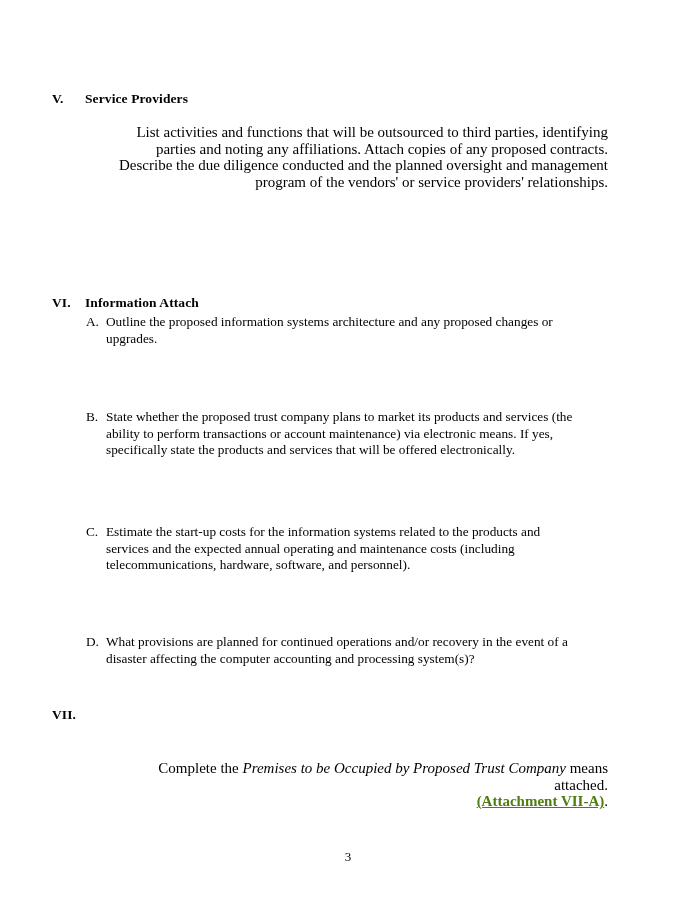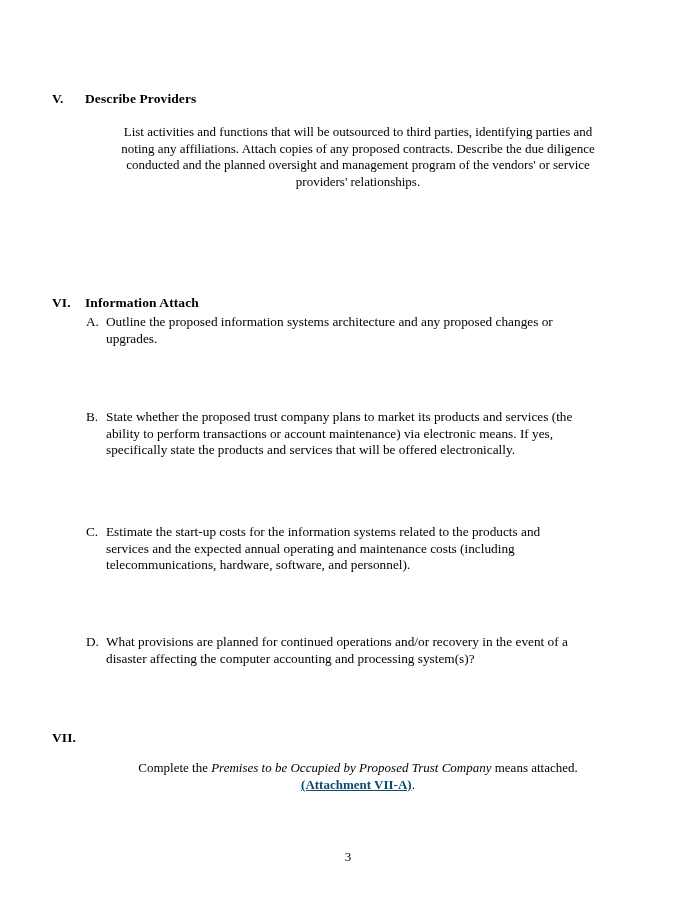--- a/index.html
+++ b/index.html
@@ -40,23 +40,23 @@
     width: 33px;
     flex: 0 0 33px;
   }
   .section-title {
     font-weight: bold;
   }
 
   
   .body-para {
     position: absolute;
-    font-size: 13px;
+    font-size: 15px;
     line-height: 16.6px;
-    text-align: center;
+    text-align: right;
   }
 
   
   .sub-item {
     position: absolute;
     display: flex;
     align-items: baseline;
     font-size: 13.3px;
     line-height: 16.6px;
   }
@@ -67,21 +67,21 @@
   .sub-text {
     flex: 1 1 auto;
   }
 
   .bi {
     font-weight: normal;
     font-style: italic;
   }
 
   .attach-link {
-    color: #0c4a6e;
+    color: #4d7c0f;
     font-weight: bold;
     text-decoration: underline;
   }
 
   .page-number {
     position: absolute;
     left: 0;
     right: 0;
     text-align: center;
     font-size: 13px;
@@ -89,21 +89,21 @@
   }
 </style>
 </head>
 <body>
 
 <div class="page">
 
   <div class="section" style="top:90px;">
     <div class="section-head">
       <span class="roman">V.</span>
-      <span class="section-title">Describe Providers</span>
+      <span class="section-title">Service Providers</span>
     </div>
   </div>
 
   <div class="body-para" style="top:124px; left:108px; width:500px;">List activities and functions that will be outsourced to third parties, identifying parties and noting any affiliations.  Attach copies of any proposed contracts.  Describe the due diligence conducted and the planned oversight and management program of the vendors' or service providers' relationships.</div>
 
   <div class="section" style="top:294px;">
     <div class="section-head">
       <span class="roman">VI.</span>
       <span class="section-title">Information Attach</span>
     </div>
@@ -122,21 +122,21 @@
   <div class="sub-item" style="top:524px; left:86px; width:490px;">
     <span class="sub-letter">C.</span>
     <span class="sub-text">Estimate the start-up costs for the information systems related to the products and services and the expected annual operating and maintenance costs (including telecommunications, hardware, software, and personnel).</span>
   </div>
 
   <div class="sub-item" style="top:634px; left:86px; width:492px;">
     <span class="sub-letter">D.</span>
     <span class="sub-text">What provisions are planned for continued operations and/or recovery in the event of a disaster affecting the computer accounting and processing system(s)?</span>
   </div>
 
-  <div class="section" style="top:729px;">
+  <div class="section" style="top:706px;">
     <div class="section-head">
       <span class="roman wide">VII.</span>
     </div>
   </div>
 
   <div class="body-para" style="top:760px; left:108px; width:500px;">
     <span>Complete the </span><span class="bi">Premises to be Occupied by Proposed Trust Company</span><span> means attached.</span><br><a href="#" class="attach-link">(Attachment VII-A)</a><span>.</span>
   </div>
 
   <div class="page-number" style="top:849px;">3</div>

